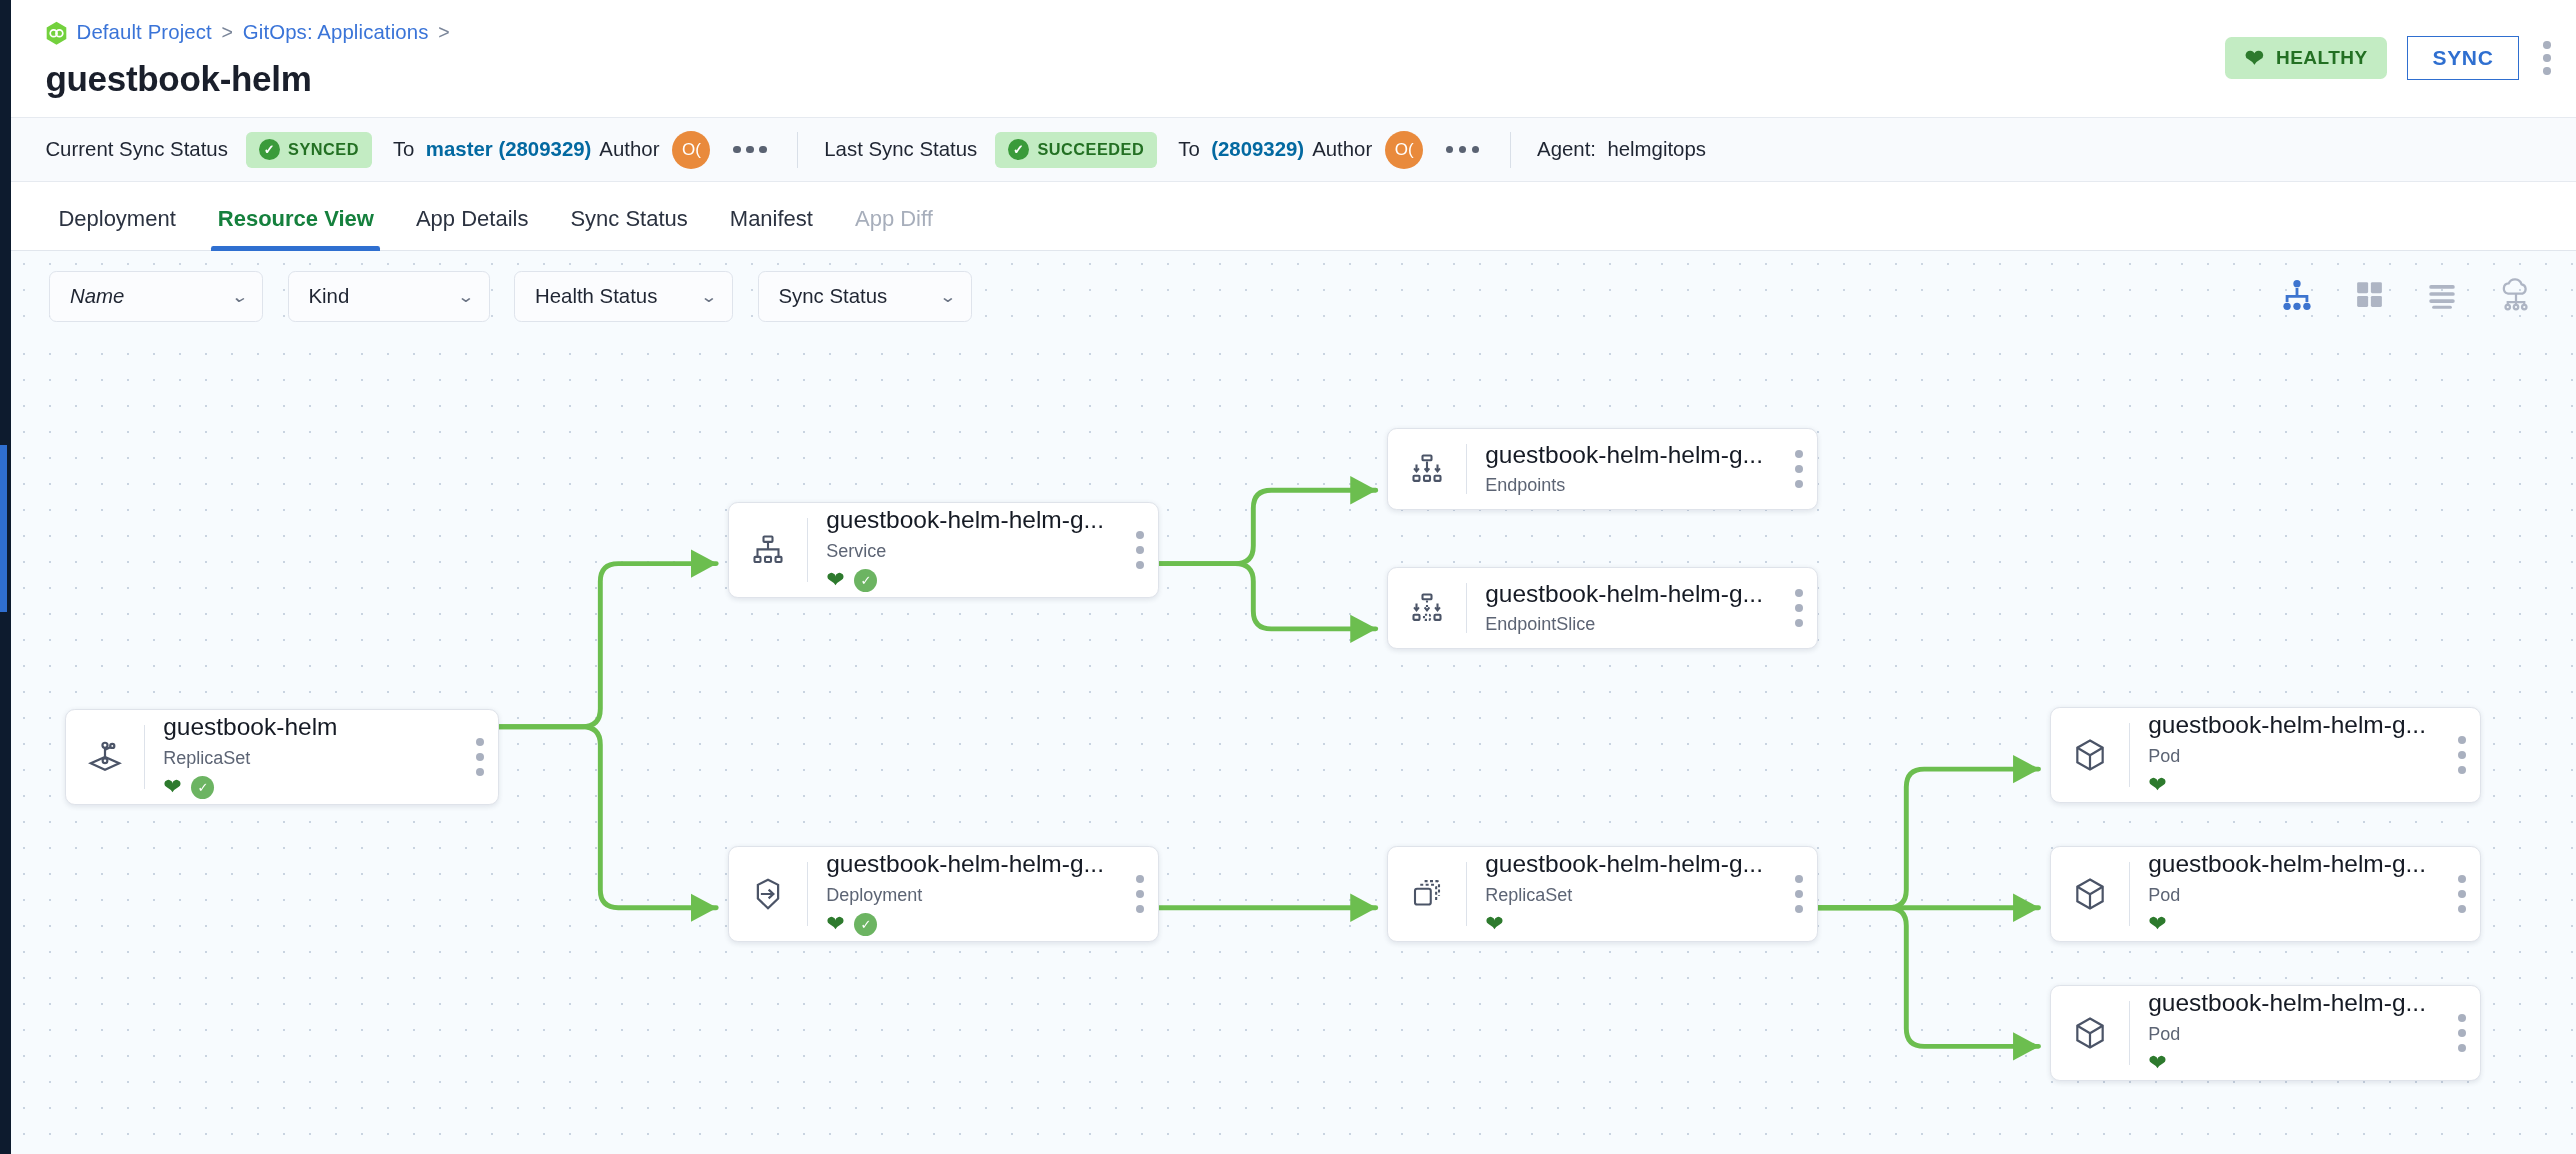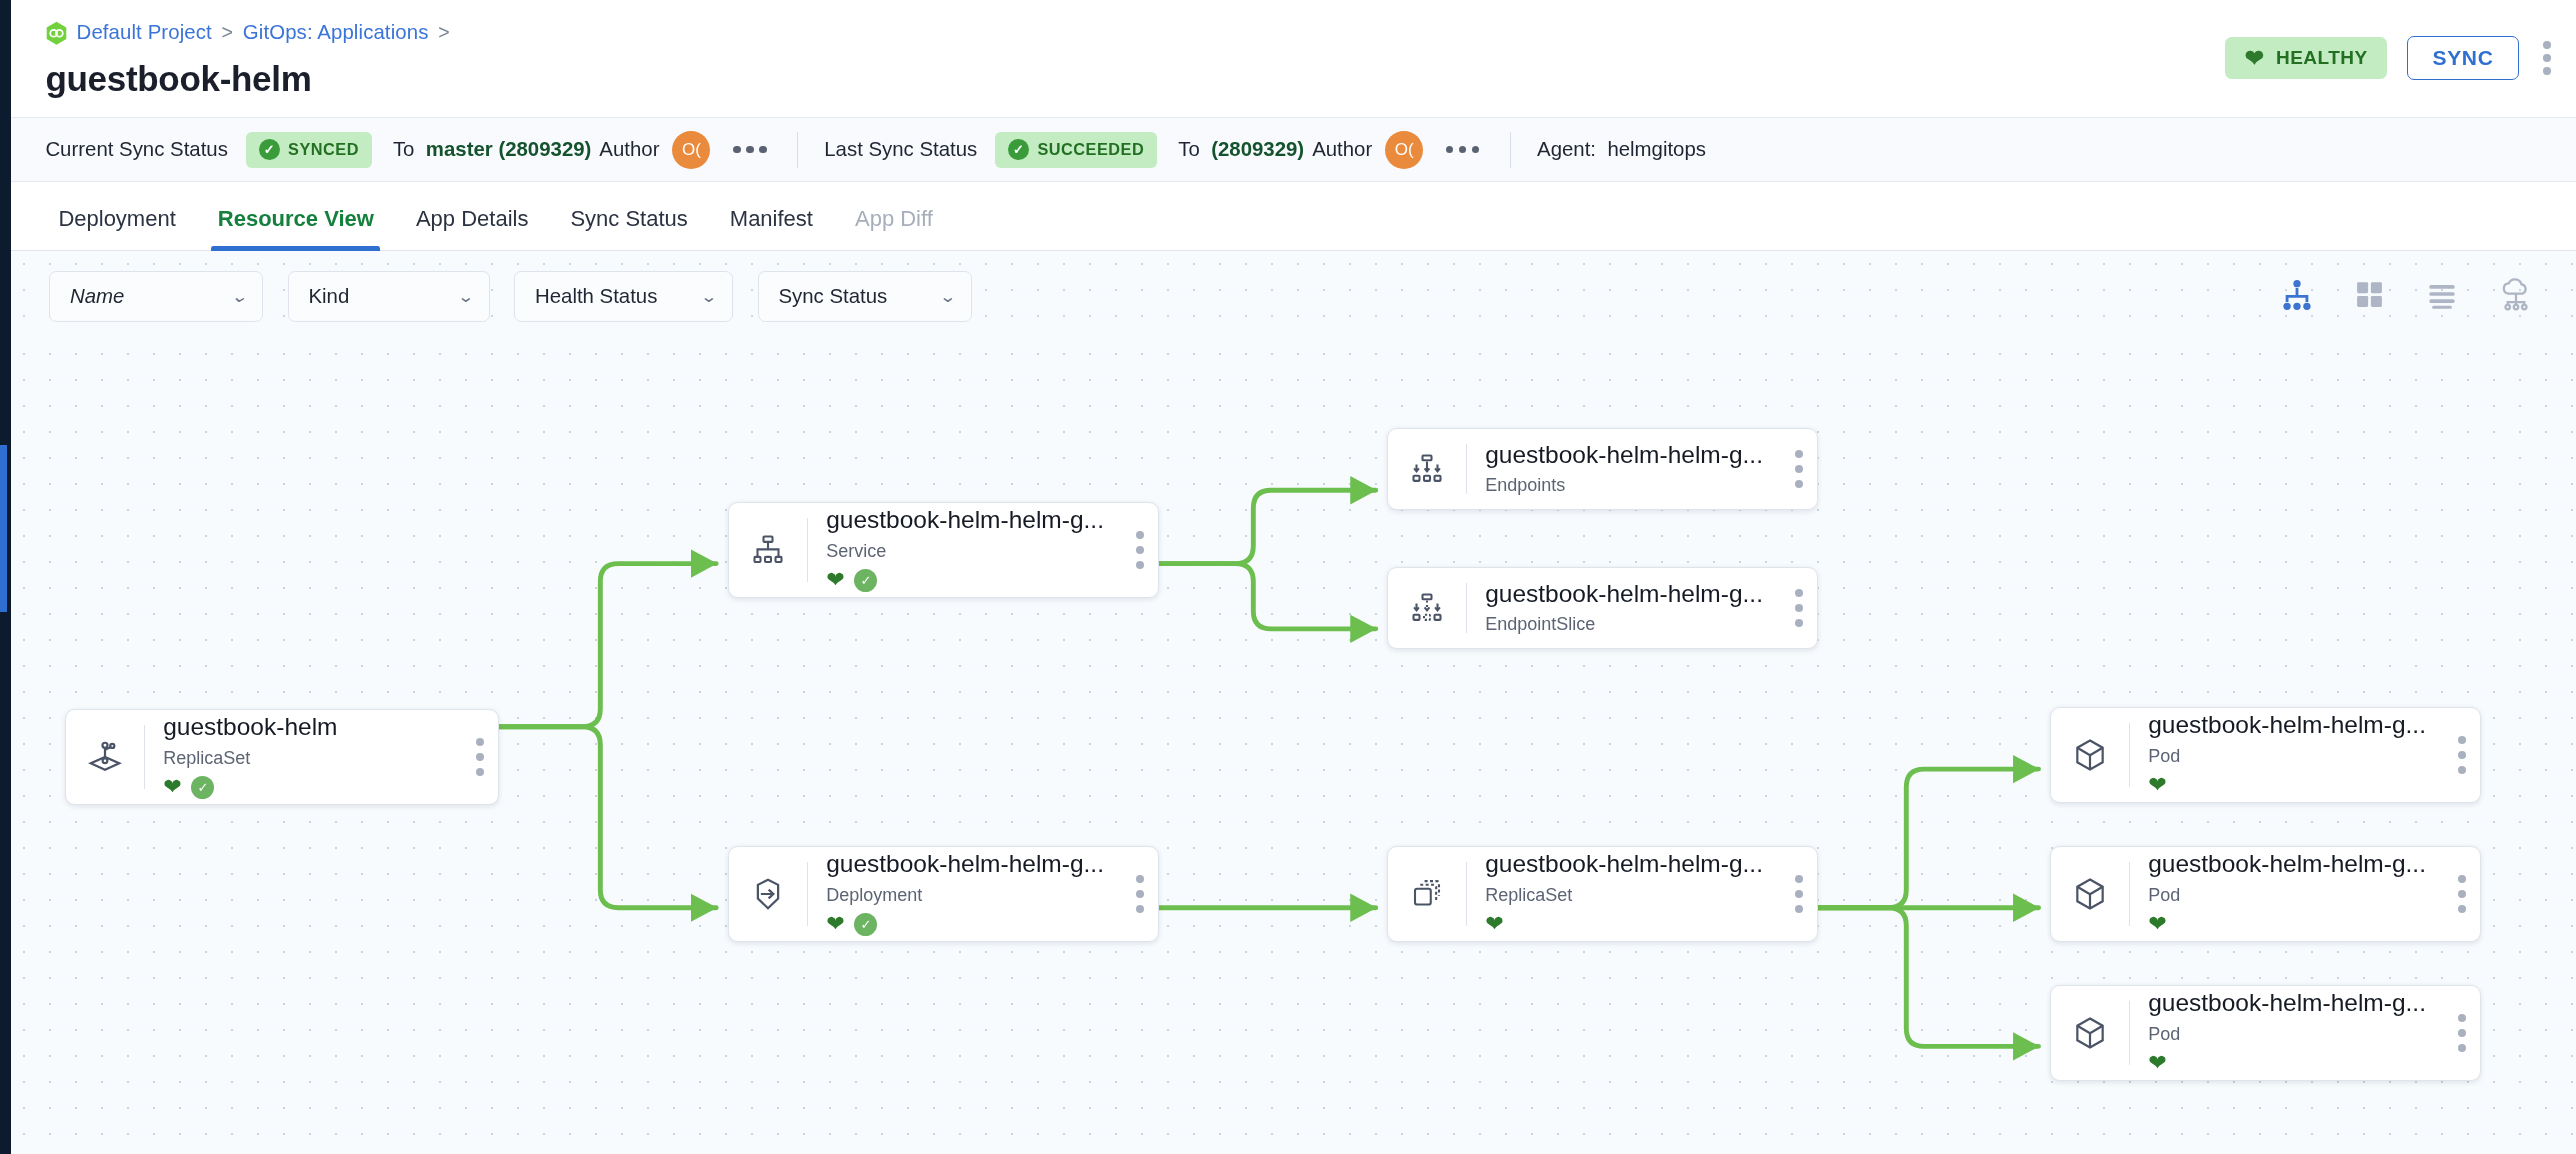--- a/index.html
+++ b/index.html
@@ -45,21 +45,21 @@
     display: flex; align-items: center; gap: 19.6px;
   }
   .badge-healthy {
     background: #c3ecc3; color: #237023; border-radius: 6.5px;
     height: 42px; padding: 0 19.6px; display: flex; align-items: center;
     gap: 11.4px; font-size: 19px; font-weight: bold; letter-spacing: 0.5px;
   }
   .heart-big { color: #2d7a2d; font-size: 23px; line-height: 1; }
   .btn-sync {
     border: 1.6px solid #2f6fd0; color: #2f6fd0; background: #fff;
-    border-radius: 7px; height: 44px; padding: 0 24.5px;
+    border-radius: 0; height: 44px; padding: 0 24.5px;
     display: flex; align-items: center; font-size: 21px;
     font-weight: bold; letter-spacing: 0.7px; cursor: pointer;
   }
   .kebab-v {
     width: 16.3px; display: flex; flex-direction: column;
     align-items: center; gap: 5.7px; cursor: pointer; padding: 3.3px;
   }
   .kebab-v i { width: 7.3px; height: 7.3px; border-radius: 50%; background: #a9b0bf; display: block; }
 
   
@@ -75,21 +75,21 @@
     gap: 8.2px; font-size: 16.3px; font-weight: bold; letter-spacing: 0.5px;
     margin-left: 18px; white-space: nowrap;
   }
   .check-circle {
     width: 21px; height: 21px; border-radius: 50%; background: #3a9b3a;
     display: flex; align-items: center; justify-content: center;
     color: #fff; font-size: 13px; flex: 0 0 21px;
   }
   .st-to { font-size: 20.4px; color: #1f2532; margin-left: 21px; }
   .st-rev {
-    font-size: 20.4px; color: #14532d; font-weight: bold;
+    font-size: 20.4px; color: #0369a1; font-weight: bold;
     margin-left: 11.4px; cursor: pointer; white-space: nowrap;
   }
   .st-author { font-size: 20.4px; color: #1f2532; margin-left: 8px; }
   .avatar {
     width: 38px; height: 38px; border-radius: 50%; background: #e98a3c;
     color: #fff; font-size: 17px; display: flex; align-items: center;
     justify-content: center; margin-left: 13px; overflow: hidden;
   }
   .kebab-h { display: flex; gap: 5.7px; margin-left: 18px; cursor: pointer; padding: 4.9px; }
   .kebab-h i { width: 7.3px; height: 7.3px; border-radius: 50%; background: #5a6272; display: block; }

